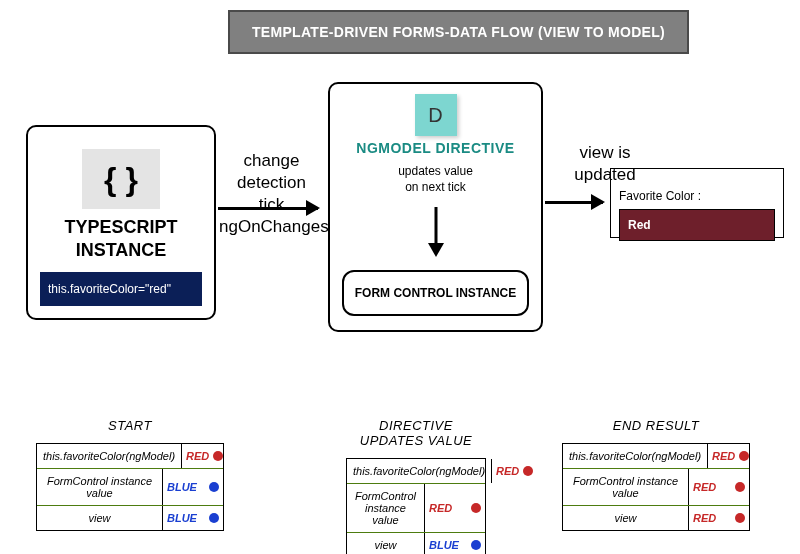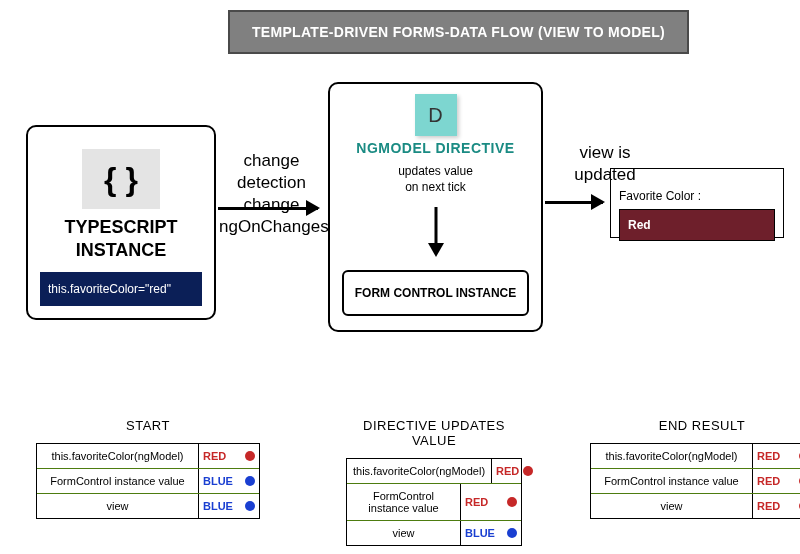--- a/index.html
+++ b/index.html
@@ -64,21 +64,21 @@
     background: #7dd6d0;
     margin: 0 auto 4px auto;
     display: flex; align-items: center; justify-content: center;
     font-size: 20px; color: #333;
     box-shadow: 2px 2px 4px rgba(0,0,0,0.2);
   }
   .ng-title { color: #1a8b83; font-weight: 700; font-size: 14px; letter-spacing: 0.5px; }
   .ng-sub { font-size: 12px; margin-top: 8px; line-height: 1.3; }
   .fc-box {
     border: 2px solid #000;
-    border-radius: 6px;
+    border-radius: 12px;
     font-weight: 700;
     font-size: 12px;
     padding: 14px 8px;
     position: absolute;
     left: 12px; right: 12px; bottom: 14px;
   }
   .arrow-down {
     margin: 14px auto 0 auto;
     width: 0; height: 0;
     position: relative;
@@ -129,22 +129,23 @@
   }
   .conn-label {
     position: absolute;
     text-align: center;
     font-size: 17px;
     line-height: 1.3;
   }
   
   .state {
     position: absolute;
-    width: 224px;
-    text-align: center;
+    width: 188px;
+    text-align: center;
+    font-style: italic;
   }
   .state-title { font-size: 13px; margin-bottom: 10px; letter-spacing: 0.5px;}
   .state-table {
     border: 1.5px solid #000;
     width: 100%;
     font-size: 11px;
   }
   .state-row {
     display: flex;
     border-top: 1px solid #4d7c0f;
@@ -175,21 +176,21 @@
 <div class="box ts-box">
   <div class="braces-wrap">{ }</div>
   <div class="ts-label">TYPESCRIPT</div>
   <div class="ts-label">INSTANCE</div>
   <div class="code-bar">this.favoriteColor="red"</div>
 </div>
 
 <div class="arrow-h" style="top:207px; left:218px; width:100px;"></div>
 <div class="conn-label" style="top:150px; left:219px; width:105px;">
   <span>change detection</span><br>
-  <span>change</span><br>
+  <span>tick</span><br>
   <span>ngOnChanges</span>
 </div>
 
 <div class="box ngmodel-box">
   <div class="d-badge">D</div>
   <div class="ng-title">NGMODEL DIRECTIVE</div>
   <div class="ng-sub">
     <span>updates value</span><br>
     <span>on next tick</span>
   </div>
@@ -251,21 +252,21 @@
         </div>
         <div class="state-row">
           <div class="cell-a">view</div>
           <div class="cell-b">
             <span class="blue-t">BLUE</span>
             <span class="dot blue-d"></span>
           </div>
         </div>
       </div>
     </div>
-    <div class="state" style="left: 590px; top: 418px;">
+    <div class="state" style="left: 562px; top: 418px;">
       <div class="state-title">END RESULT</div>
       <div class="state-table">
         <div class="state-row">
           <div class="cell-a">this.favoriteColor(ngModel)</div>
           <div class="cell-b">
             <span class="red-t">RED</span>
             <span class="dot red-d"></span>
           </div>
         </div>
         <div class="state-row">

